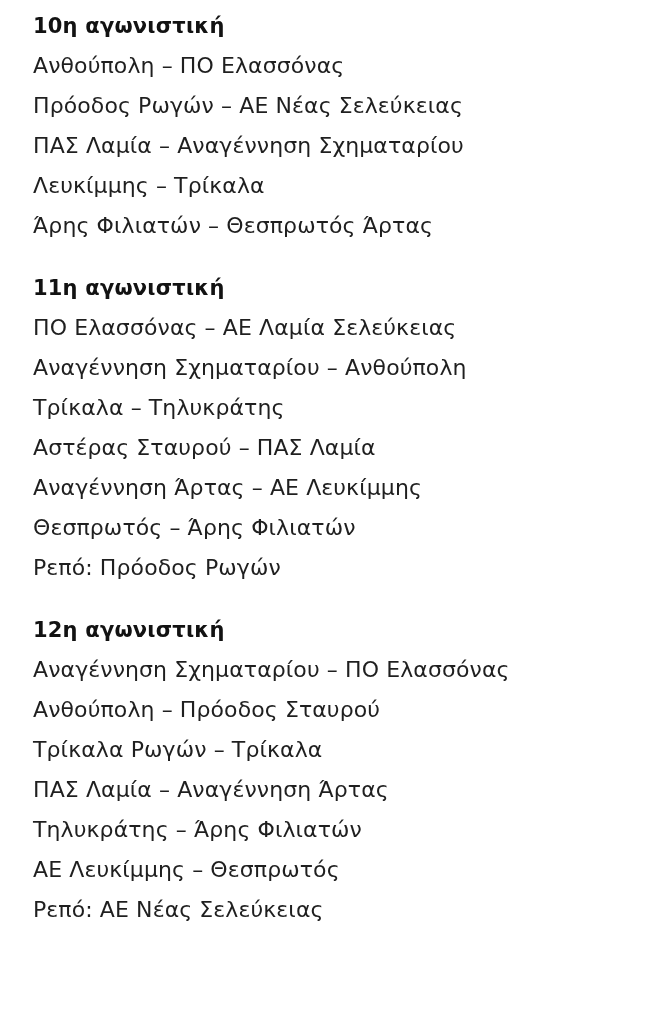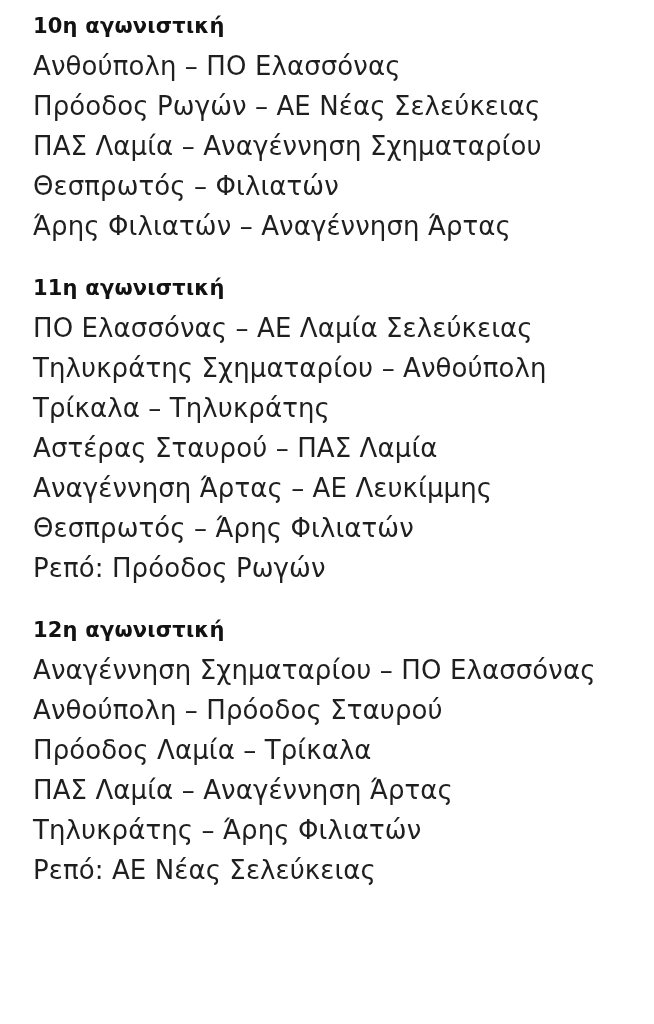--- a/index.html
+++ b/index.html
@@ -35,62 +35,63 @@
     letter-spacing: 0.2px;
     color: #121212;
     white-space: nowrap;
   }
   .md-list {
     list-style: none;
     margin: 0;
     padding: 0;
   }
   .md-list li {
-    font-size: 26px;
+    font-size: 22px;
     font-weight: normal;
     line-height: 40px;
     letter-spacing: 0.1px;
     color: #1f1f1f;
     white-space: nowrap;
   }
 </style>
 </head>
 <body>
 
 <div class="page">
 
   <section class="matchday">
     <div class="md-title">10η αγωνιστική</div>
     <ul class="md-list">
       <li>Ανθούπολη – ΠΟ Ελασσόνας</li>
       <li>Πρόοδος Ρωγών – ΑΕ Νέας Σελεύκειας</li>
       <li>ΠΑΣ Λαμία – Αναγέννηση Σχηματαρίου</li>
-      <li>Θεσπρωτός – Φιλιατών</li>
-      <li>Άρης Φιλιατών – Αναγέννηση Άρτας</li>
+      <li>Λευκίμμης – Τρίκαλα</li>
+      <li>Άρης Φιλιατών – Θεσπρωτός Άρτας</li>
     </ul>
   </section>
 
   <section class="matchday">
     <div class="md-title">11η αγωνιστική</div>
     <ul class="md-list">
       <li>ΠΟ Ελασσόνας – ΑΕ Λαμία Σελεύκειας</li>
-      <li>Τηλυκράτης Σχηματαρίου – Ανθούπολη</li>
+      <li>Αναγέννηση Σχηματαρίου – Ανθούπολη</li>
       <li>Τρίκαλα – Τηλυκράτης</li>
       <li>Αστέρας Σταυρού – ΠΑΣ Λαμία</li>
       <li>Αναγέννηση Άρτας – ΑΕ Λευκίμμης</li>
       <li>Θεσπρωτός – Άρης Φιλιατών</li>
       <li>Ρεπό: Πρόοδος Ρωγών</li>
     </ul>
   </section>
 
   <section class="matchday">
     <div class="md-title">12η αγωνιστική</div>
     <ul class="md-list">
       <li>Αναγέννηση Σχηματαρίου – ΠΟ Ελασσόνας</li>
       <li>Ανθούπολη – Πρόοδος Σταυρού</li>
-      <li>Πρόοδος Λαμία – Τρίκαλα</li>
+      <li>Τρίκαλα Ρωγών – Τρίκαλα</li>
       <li>ΠΑΣ Λαμία – Αναγέννηση Άρτας</li>
       <li>Τηλυκράτης – Άρης Φιλιατών</li>
+      <li>ΑΕ Λευκίμμης – Θεσπρωτός</li>
       <li>Ρεπό: ΑΕ Νέας Σελεύκειας</li>
     </ul>
   </section>
 
 </div>
 
 </body></html>

